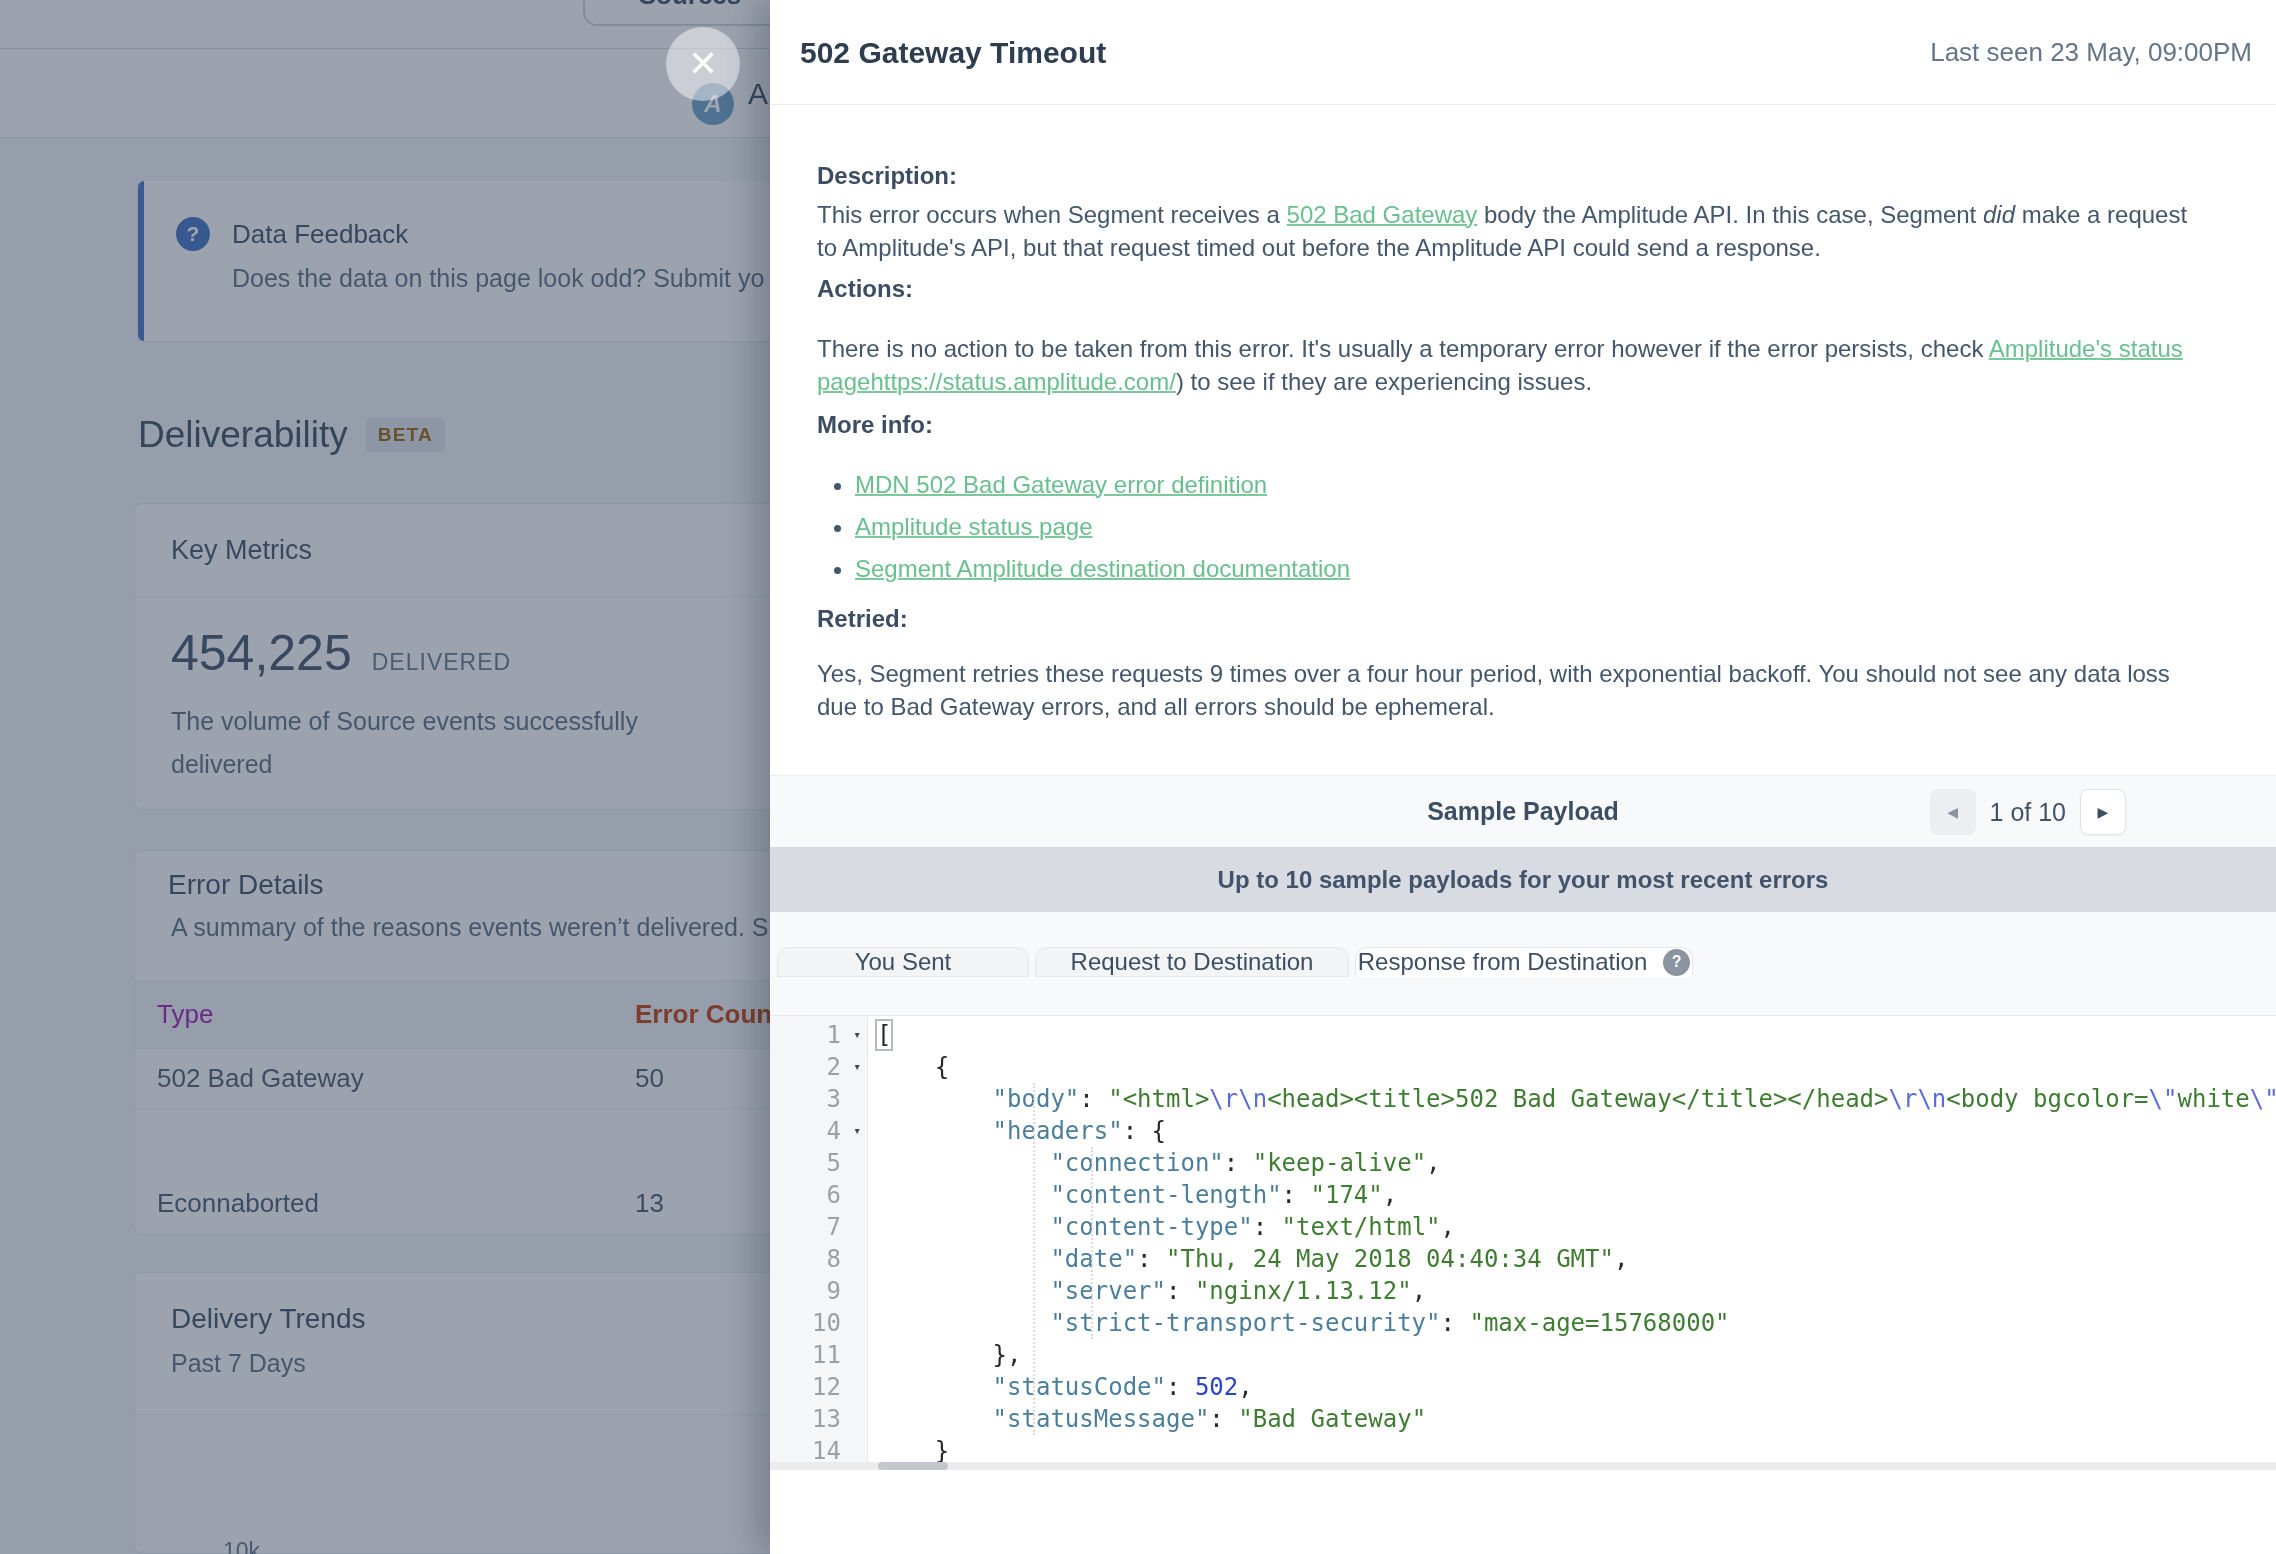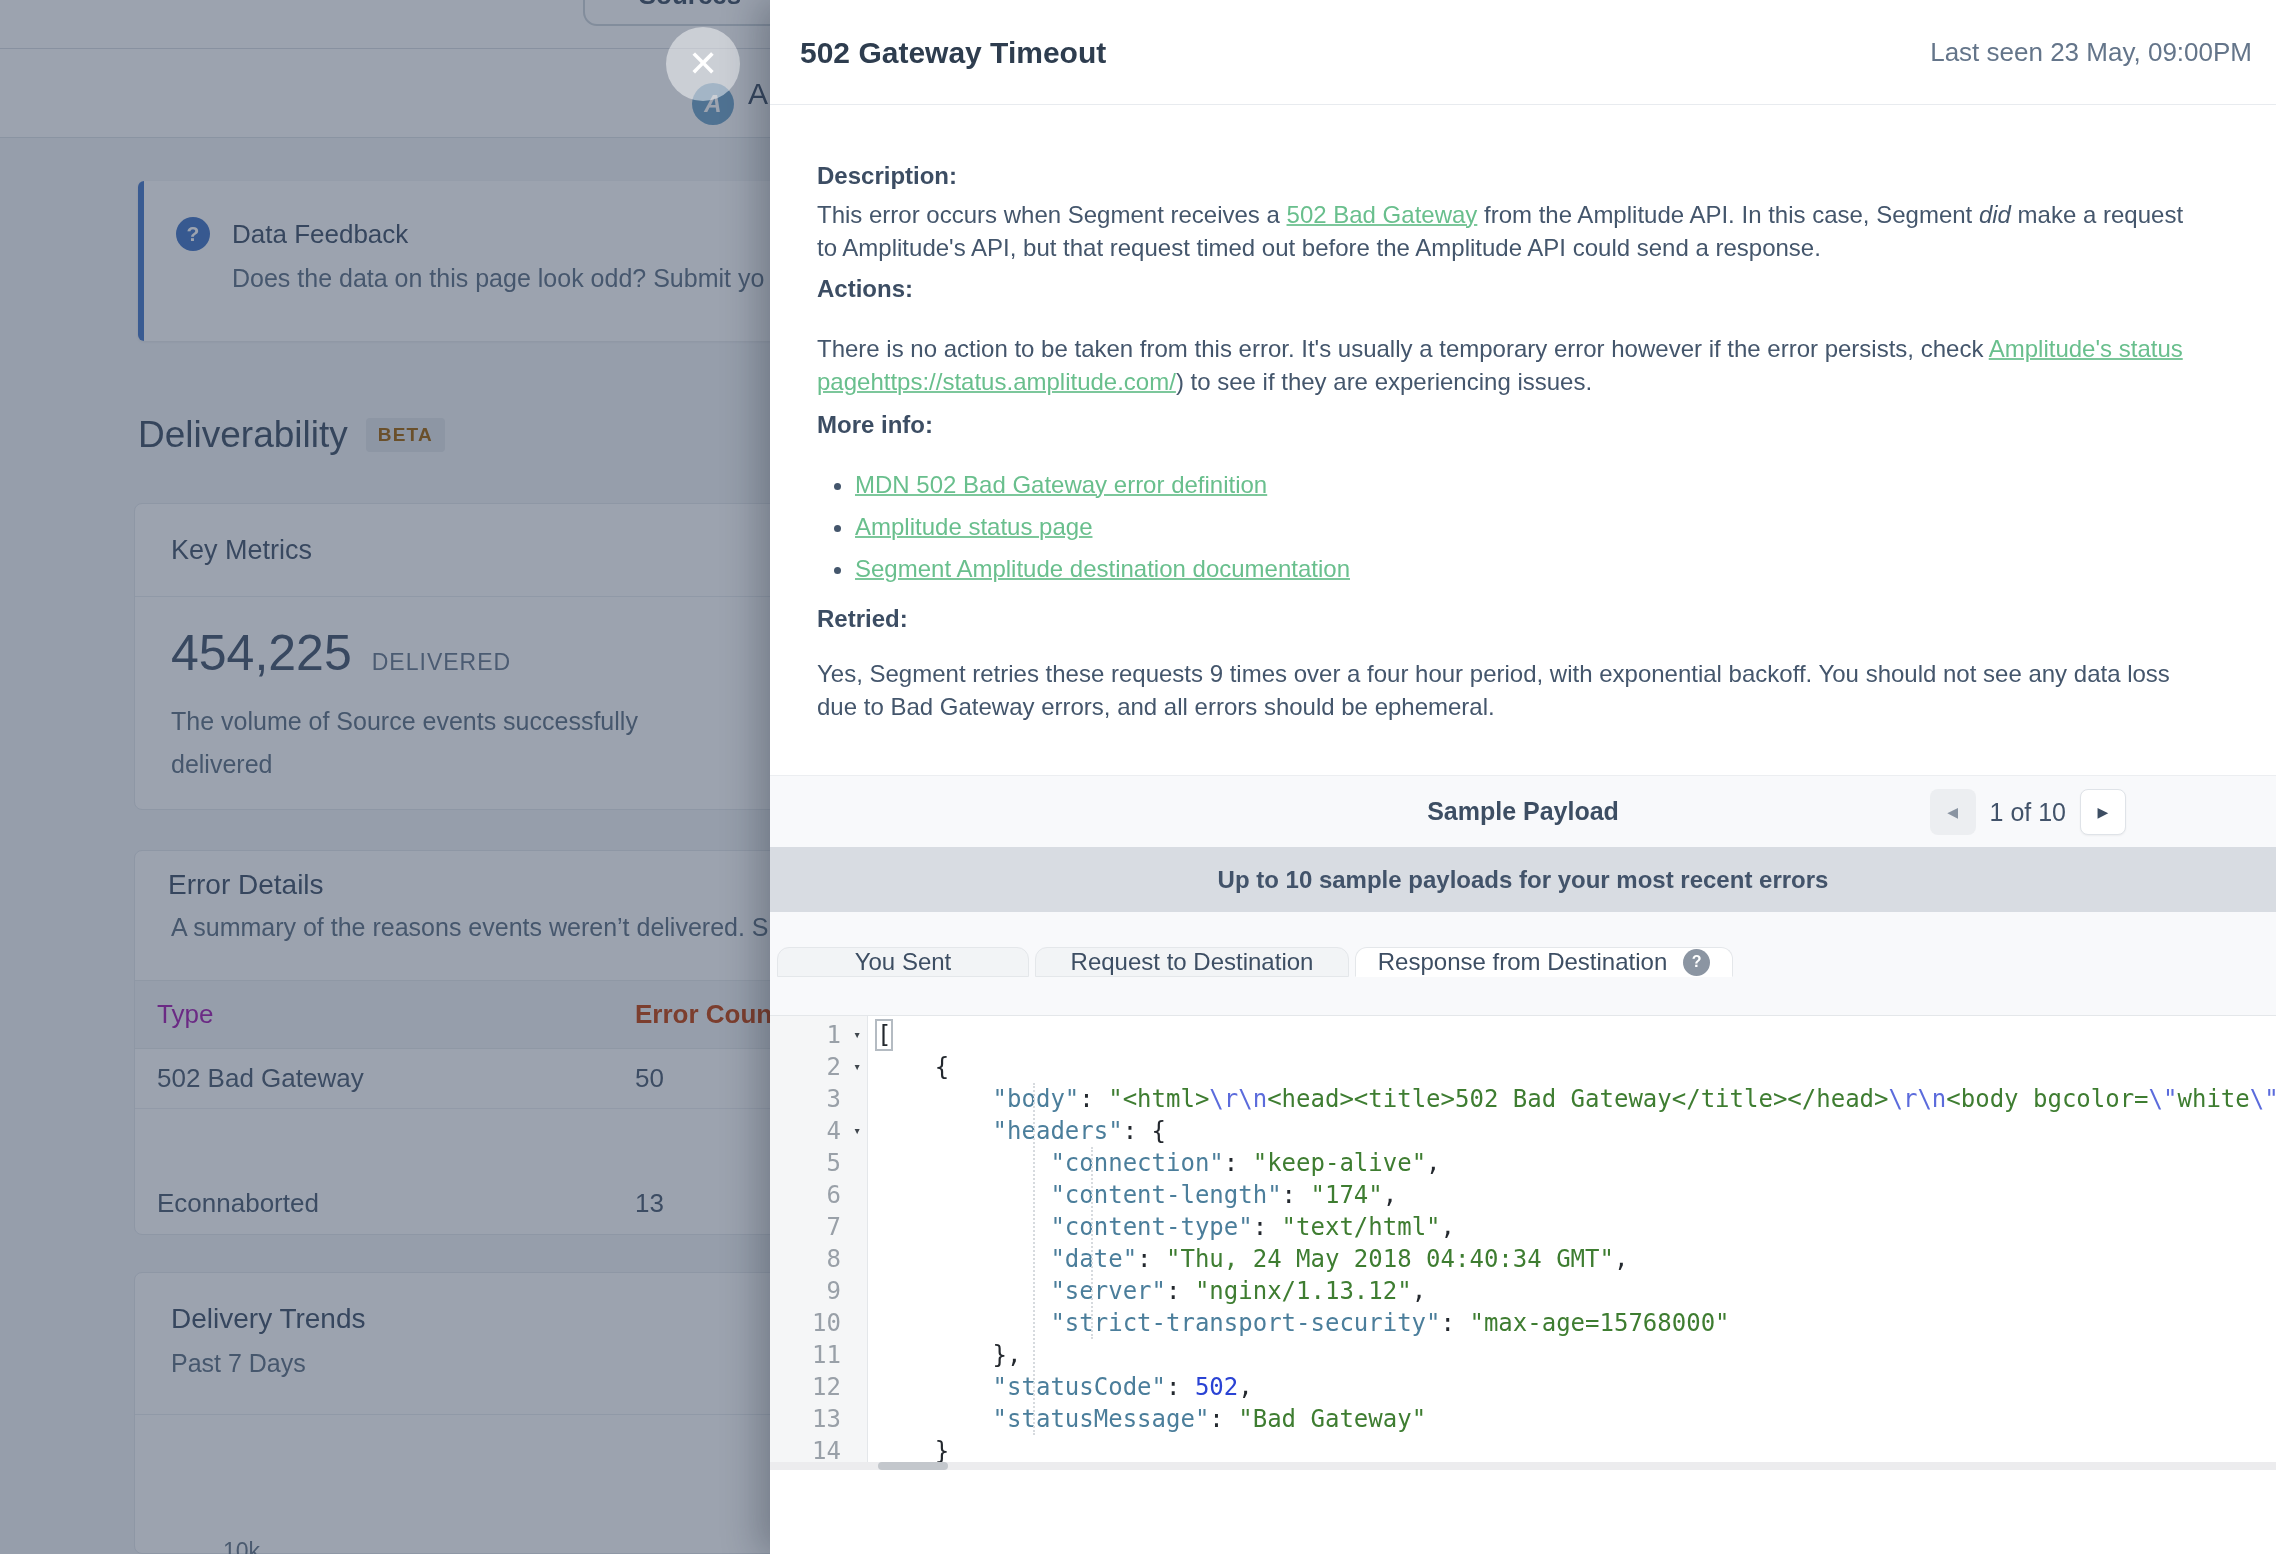--- a/index.html
+++ b/index.html
@@ -93,21 +93,21 @@
   .pager-label { font-size:25px; color:#42536a; }
 
   .banner { height:65px; background:#d8dce2; display:flex; align-items:center; justify-content:center;
             font-size:24px; font-weight:700; color:#42536a; }
   .strip { height:35px; background:#f8f9fb; }
 
   .tabs-row { position:relative; height:69px; background:#f8f9fb; border-bottom:1px solid #e4e7ea;
               display:flex; padding-left:7px; gap:6px; align-items:flex-start; }
   .tab { border:1px solid #e4e7ea; border-radius:12px 12px 0 0; background:#f2f4f6; display:flex; align-items:center;
          justify-content:center; font-size:24px; color:#3d4e63; font-weight:500; cursor:pointer; }
-  .tab-1 { width:252px; } .tab-2 { width:314px; } .tab-3 { width:378px; }
+  .tab-1 { width:252px; } .tab-2 { width:314px; } .tab-3 { width:338px; }
   .tab.active { background:#fff; border-bottom:1px solid #fff; margin-bottom:-1px; z-index:2; }
   .help-icon { width:27px; height:27px; border-radius:50%; background:#8b95a2; color:#fff; font-size:16px; font-weight:700;
                display:flex; align-items:center; justify-content:center; margin-left:16px; }
 
   .toolbar { position:relative; height:84px; background:#fff; border-bottom:1px solid #eceef1; }
   .copy-btn { position:absolute; right:52px; top:11px; width:221px; height:62px; background:#fdfdfe; border:1px solid #dbe0e6;
               border-radius:8px; font-size:26px; color:#44556a; display:flex; align-items:center; justify-content:center;
               box-shadow:0 1px 2px rgba(0,0,0,.05); cursor:pointer; }
 
   .code-wrap { position:relative; height:454px; display:flex; overflow:hidden; font-family:"DejaVu Sans Mono", monospace; }
@@ -197,21 +197,21 @@
   </div>
 
   <div class="drawer">
     <div class="drawer-header">
       <div class="drawer-title">502 Gateway Timeout</div>
       <div class="last-seen">Last seen 23 May, 09:00PM</div>
     </div>
 
     <div class="drawer-body">
       <div class="section-label lbl-desc">Description:</div>
-      <p class="para"><span>This error occurs when Segment receives a </span><a class="link">502 Bad Gateway</a><span> from the Amplitude API. In this case, Segment </span><span style="font-style: italic;">did</span><span> make a request to Amplitude's API, but that request timed out before the Amplitude API could send a response.</span></p>
+      <p class="para"><span>This error occurs when Segment receives a </span><a class="link">502 Bad Gateway</a><span> body the Amplitude API. In this case, Segment </span><span style="font-style: italic;">did</span><span> make a request to Amplitude's API, but that request timed out before the Amplitude API could send a response.</span></p>
 
       <div class="section-label lbl-act">Actions:</div>
       <p class="para p-act"><span>There is no action to be taken from this error. It's usually a temporary error however if the error persists, check </span><a class="link">Amplitude's status pagehttps://status.amplitude.com/</a><span>) to see if they are experiencing issues.</span></p>
 
       <div class="section-label lbl-more">More info:</div>
       <ul class="more-list">
         <li><span class="link">MDN 502 Bad Gateway error definition</span></li>
         <li><span class="link">Amplitude status page</span></li>
         <li><span class="link">Segment Amplitude destination documentation</span></li>
       </ul>

